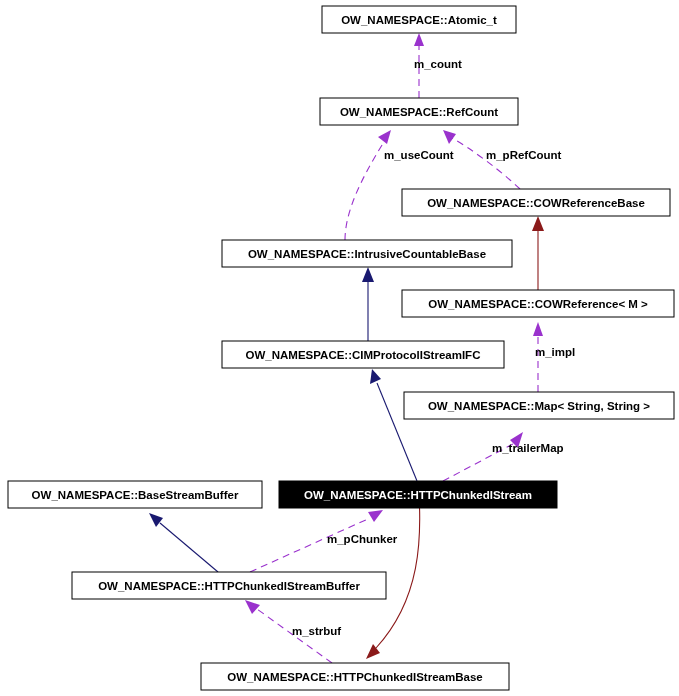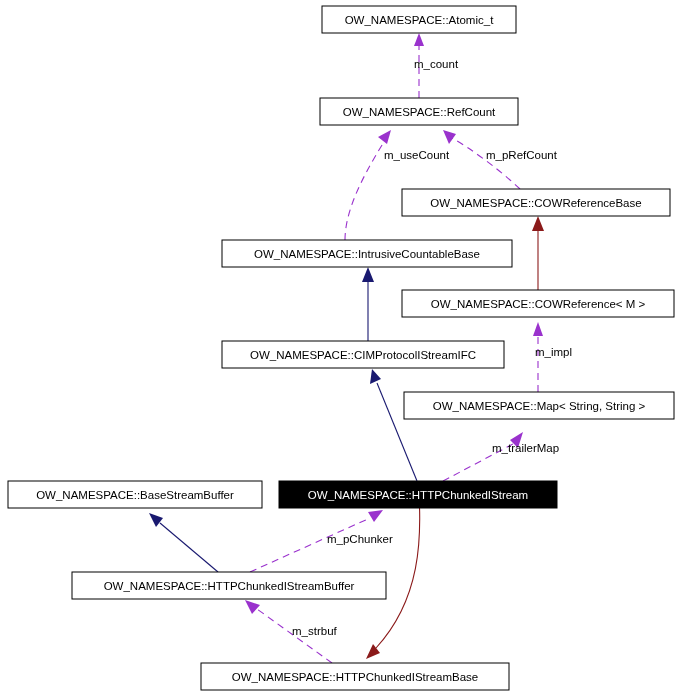--- a/index.html
+++ b/index.html
@@ -9,20 +9,21 @@
   }
   body {
     font-family: "Liberation Sans", sans-serif;
   }
   #diagram-root {
     position: relative;
     width: 679px;
     height: 696px;
     background: #ffffff;
     overflow: hidden;
+    font-weight: bold;
   }
   svg#uml-canvas {
     position: absolute;
     left: 0;
     top: 0;
     width: 679px;
     height: 696px;
   }
   .node-box {
     fill: #ffffff;

